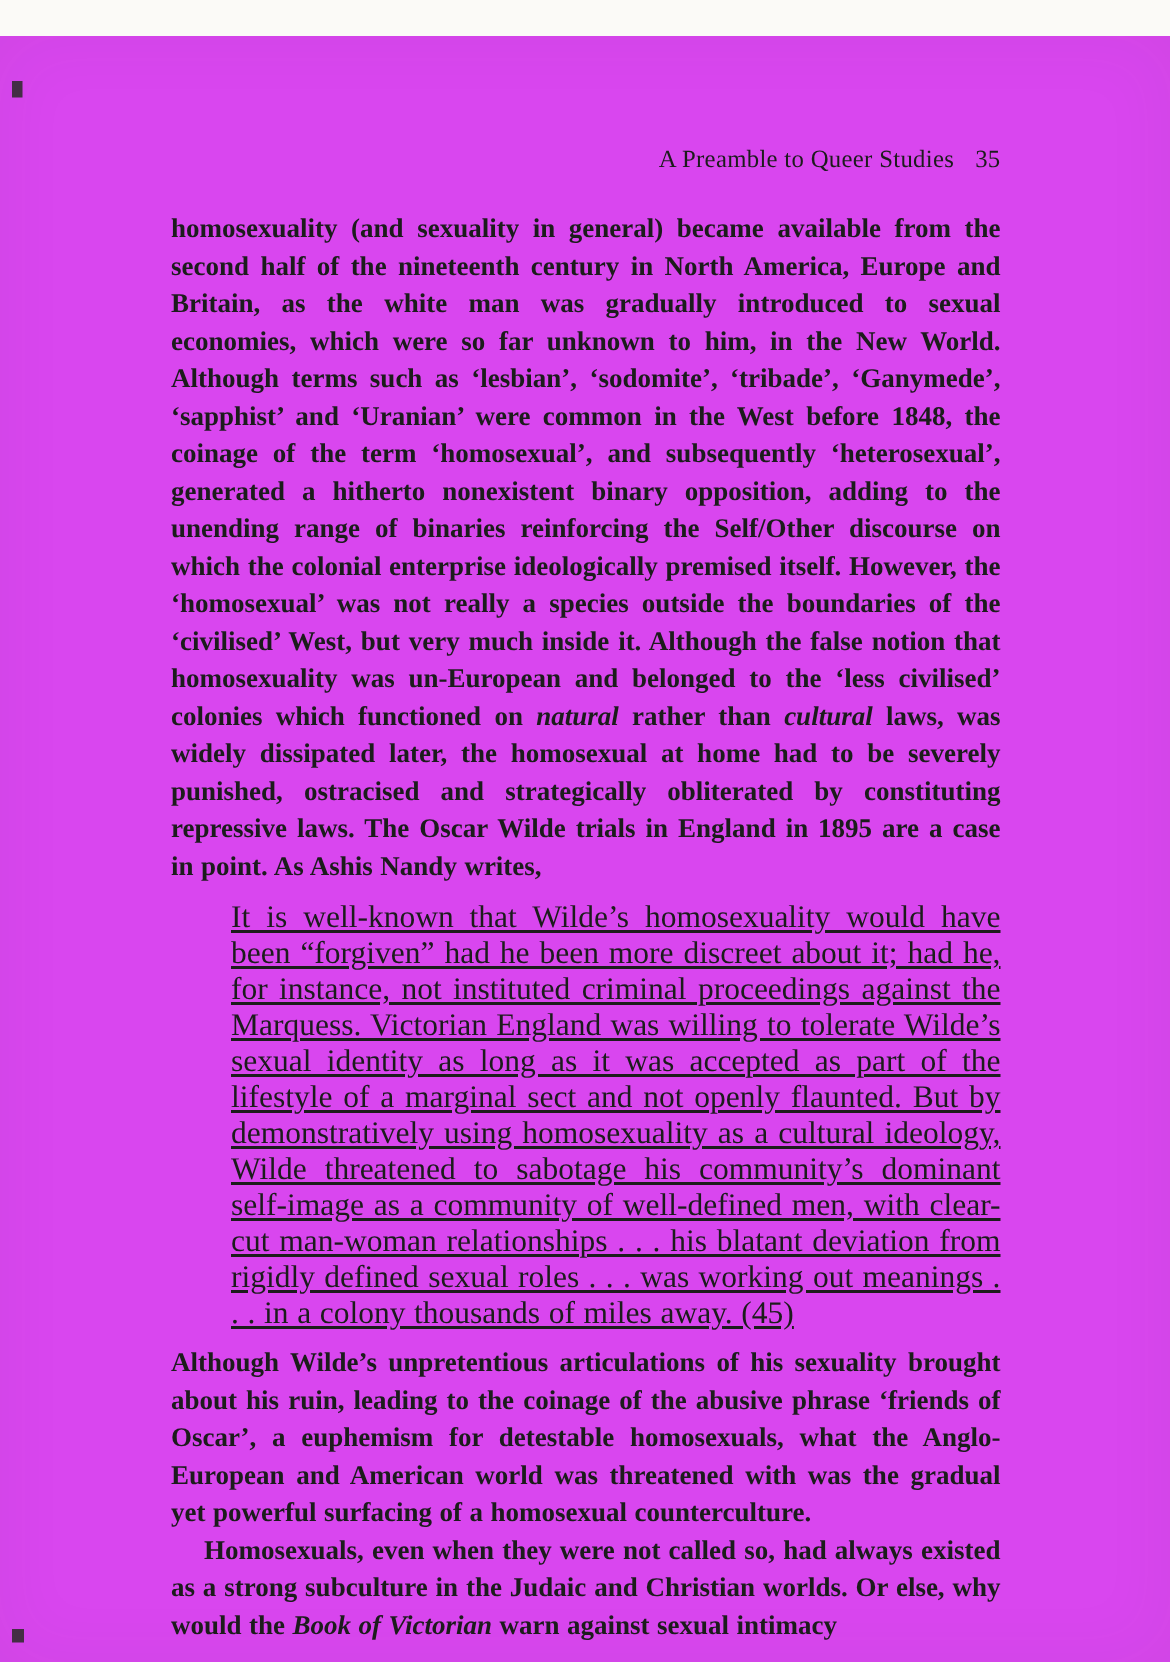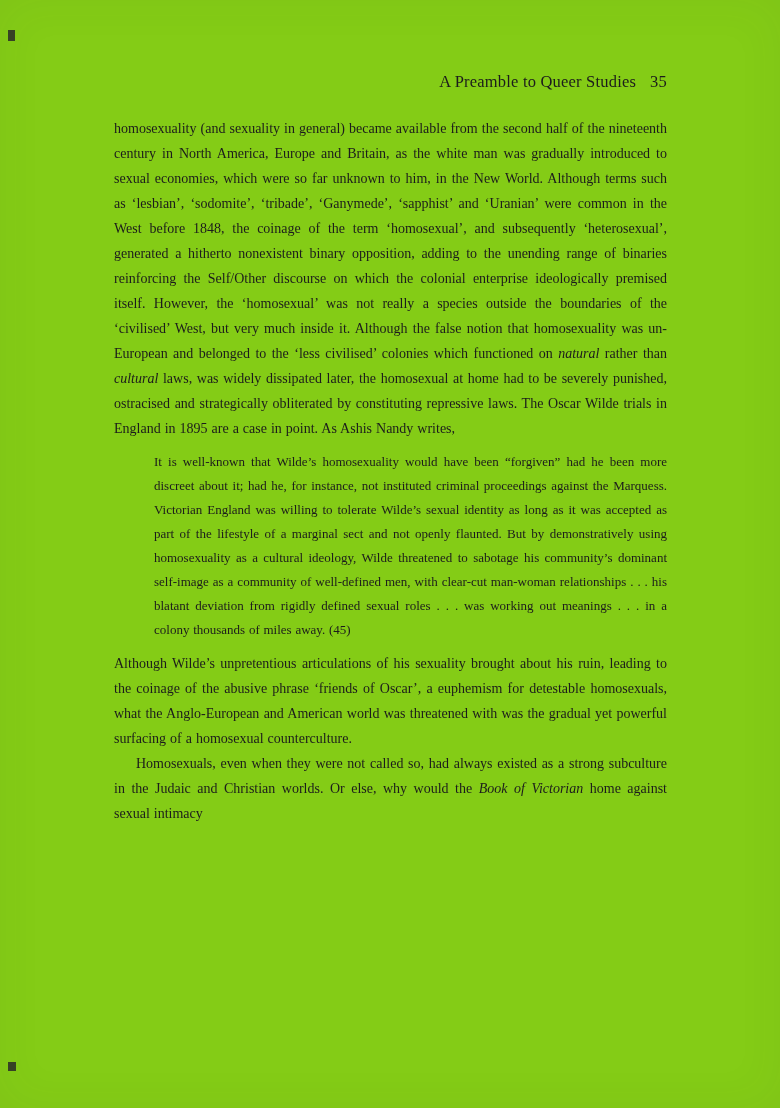--- a/index.html
+++ b/index.html
@@ -9,22 +9,23 @@
     height: 1108px;
     background: #fbfaf7;
     font-family: "Liberation Serif", serif;
     color: #1c1c1c;
     position: relative;
     overflow: hidden;
   }
   .page {
     position: absolute;
     inset: 0;
-    background: #84cc16;
+    background: #d946ef;
     box-shadow: inset 0 0 48px rgba(60,60,55,0.06);
+    margin-top: 24px;
   }
   .scan-mark {
     position: absolute;
     background: #2a2a28;
     opacity: 0.85;
   }
   .scan-mark.top { left: 8px; top: 30px; width: 7px; height: 11px; }
   .scan-mark.bottom { left: 8px; top: 1062px; width: 8px; height: 9px; }
   .running-head {
     position: absolute;
@@ -38,33 +39,35 @@
   }
   .running-head .pagenum { margin-left: 14px; }
   .text-block {
     position: absolute;
     top: 116px;
     left: 114px;
     width: 553px;
   }
   .para {
     margin: 0;
-    font-size: 14px;
+    font-size: 18px;
     line-height: 25px;
     text-align: justify;
     word-spacing: 0.5px;
+    font-weight: bold;
   }
   .para em { font-style: italic; }
   .quote {
     margin: 9px 0 9px 40px;
     padding: 0;
-    font-size: 13px;
+    font-size: 21px;
     line-height: 24px;
     text-align: justify;
     word-spacing: 0.5px;
+    text-decoration: underline;
   }
   .para.first-line-indent { text-indent: 22px; }
 </style>
 </head>
 <body>
 
 <div class="page">
 
   <div class="scan-mark top"></div>
   <div class="scan-mark bottom"></div>
@@ -74,16 +77,16 @@
   </header>
 
   <main class="text-block">
 
     <p class="para"><span>homosexuality (and sexuality in general) became available from the second half of the nineteenth century in North America, Europe and Britain, as the white man was gradually introduced to sexual economies, which were so far unknown to him, in the New World. Although terms such as ‘lesbian’, ‘sodomite’, ‘tribade’, ‘Ganymede’, ‘sapphist’ and ‘Uranian’ were common in the West before 1848, the coinage of the term ‘homosexual’, and subsequently ‘heterosexual’, generated a hitherto nonexistent binary opposition, adding to the unending range of binaries reinforcing the Self/Other discourse on which the colonial enterprise ideologically premised itself. However, the ‘homosexual’ was not really a species outside the boundaries of the ‘civilised’ West, but very much inside it. Although the false notion that homosexuality was un-European and belonged to the ‘less civilised’ colonies which functioned on </span><em>natural</em><span> rather than </span><em>cultural</em><span> laws, was widely dissipated later, the homosexual at home had to be severely punished, ostracised and strategically obliterated by constituting repressive laws. The Oscar Wilde trials in England in 1895 are a case in point. As Ashis Nandy writes,</span></p>
 
     <blockquote class="quote"><span>It is well-known that Wilde’s homosexuality would have been “forgiven” had he been more discreet about it; had he, for instance, not instituted criminal proceedings against the Marquess. Victorian England was willing to tolerate Wilde’s sexual identity as long as it was accepted as part of the lifestyle of a marginal sect and not openly flaunted. But by demonstratively using homosexuality as a cultural ideology, Wilde threatened to sabotage his community’s dominant self-image as a community of well-defined men, with clear-cut man-woman relationships . . . his blatant deviation from rigidly defined sexual roles . . . was working out meanings . . . in a colony thousands of miles away. (45)</span></blockquote>
 
     <p class="para"><span>Although Wilde’s unpretentious articulations of his sexuality brought about his ruin, leading to the coinage of the abusive phrase ‘friends of Oscar’, a euphemism for detestable homosexuals, what the Anglo-European and American world was threatened with was the gradual yet powerful surfacing of a homosexual counterculture.</span></p>
 
-    <p class="para first-line-indent"><span>Homosexuals, even when they were not called so, had always existed as a strong subculture in the Judaic and Christian worlds. Or else, why would the </span><em>Book of Victorian</em><span> home against sexual intimacy</span></p>
+    <p class="para first-line-indent"><span>Homosexuals, even when they were not called so, had always existed as a strong subculture in the Judaic and Christian worlds. Or else, why would the </span><em>Book of Victorian</em><span> warn against sexual intimacy</span></p>
 
   </main>
 </div>
 
 </body></html>

